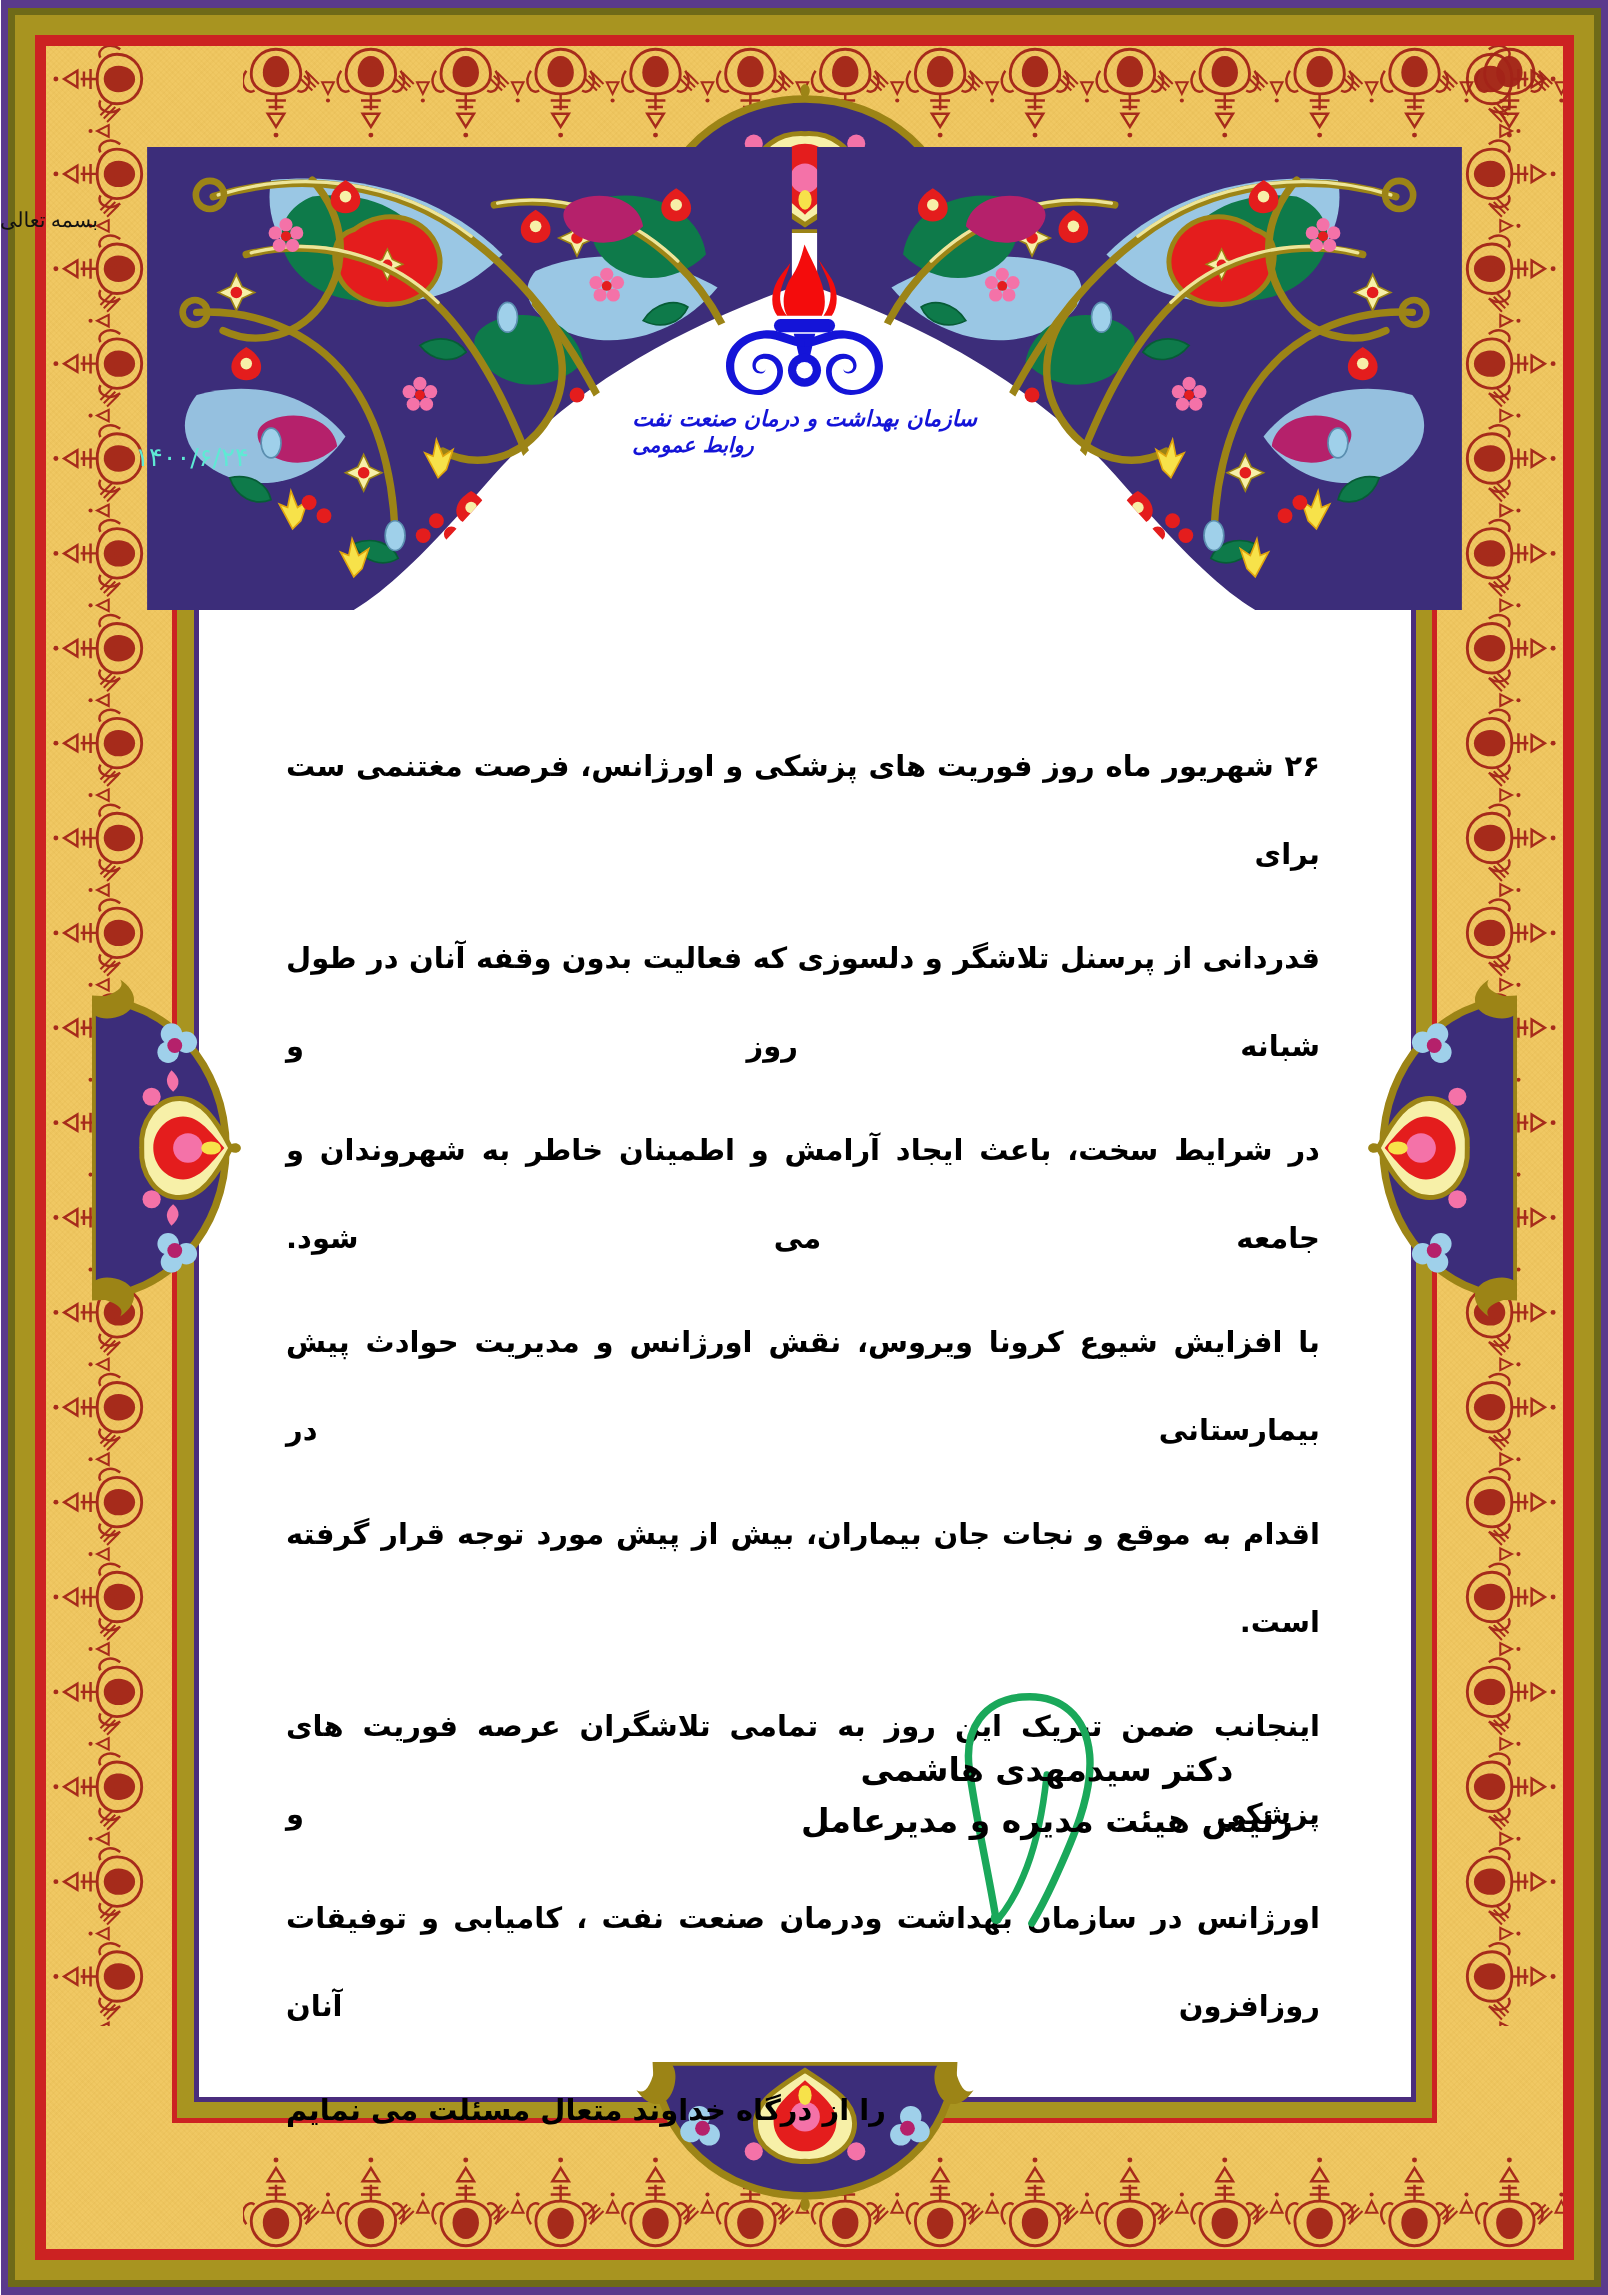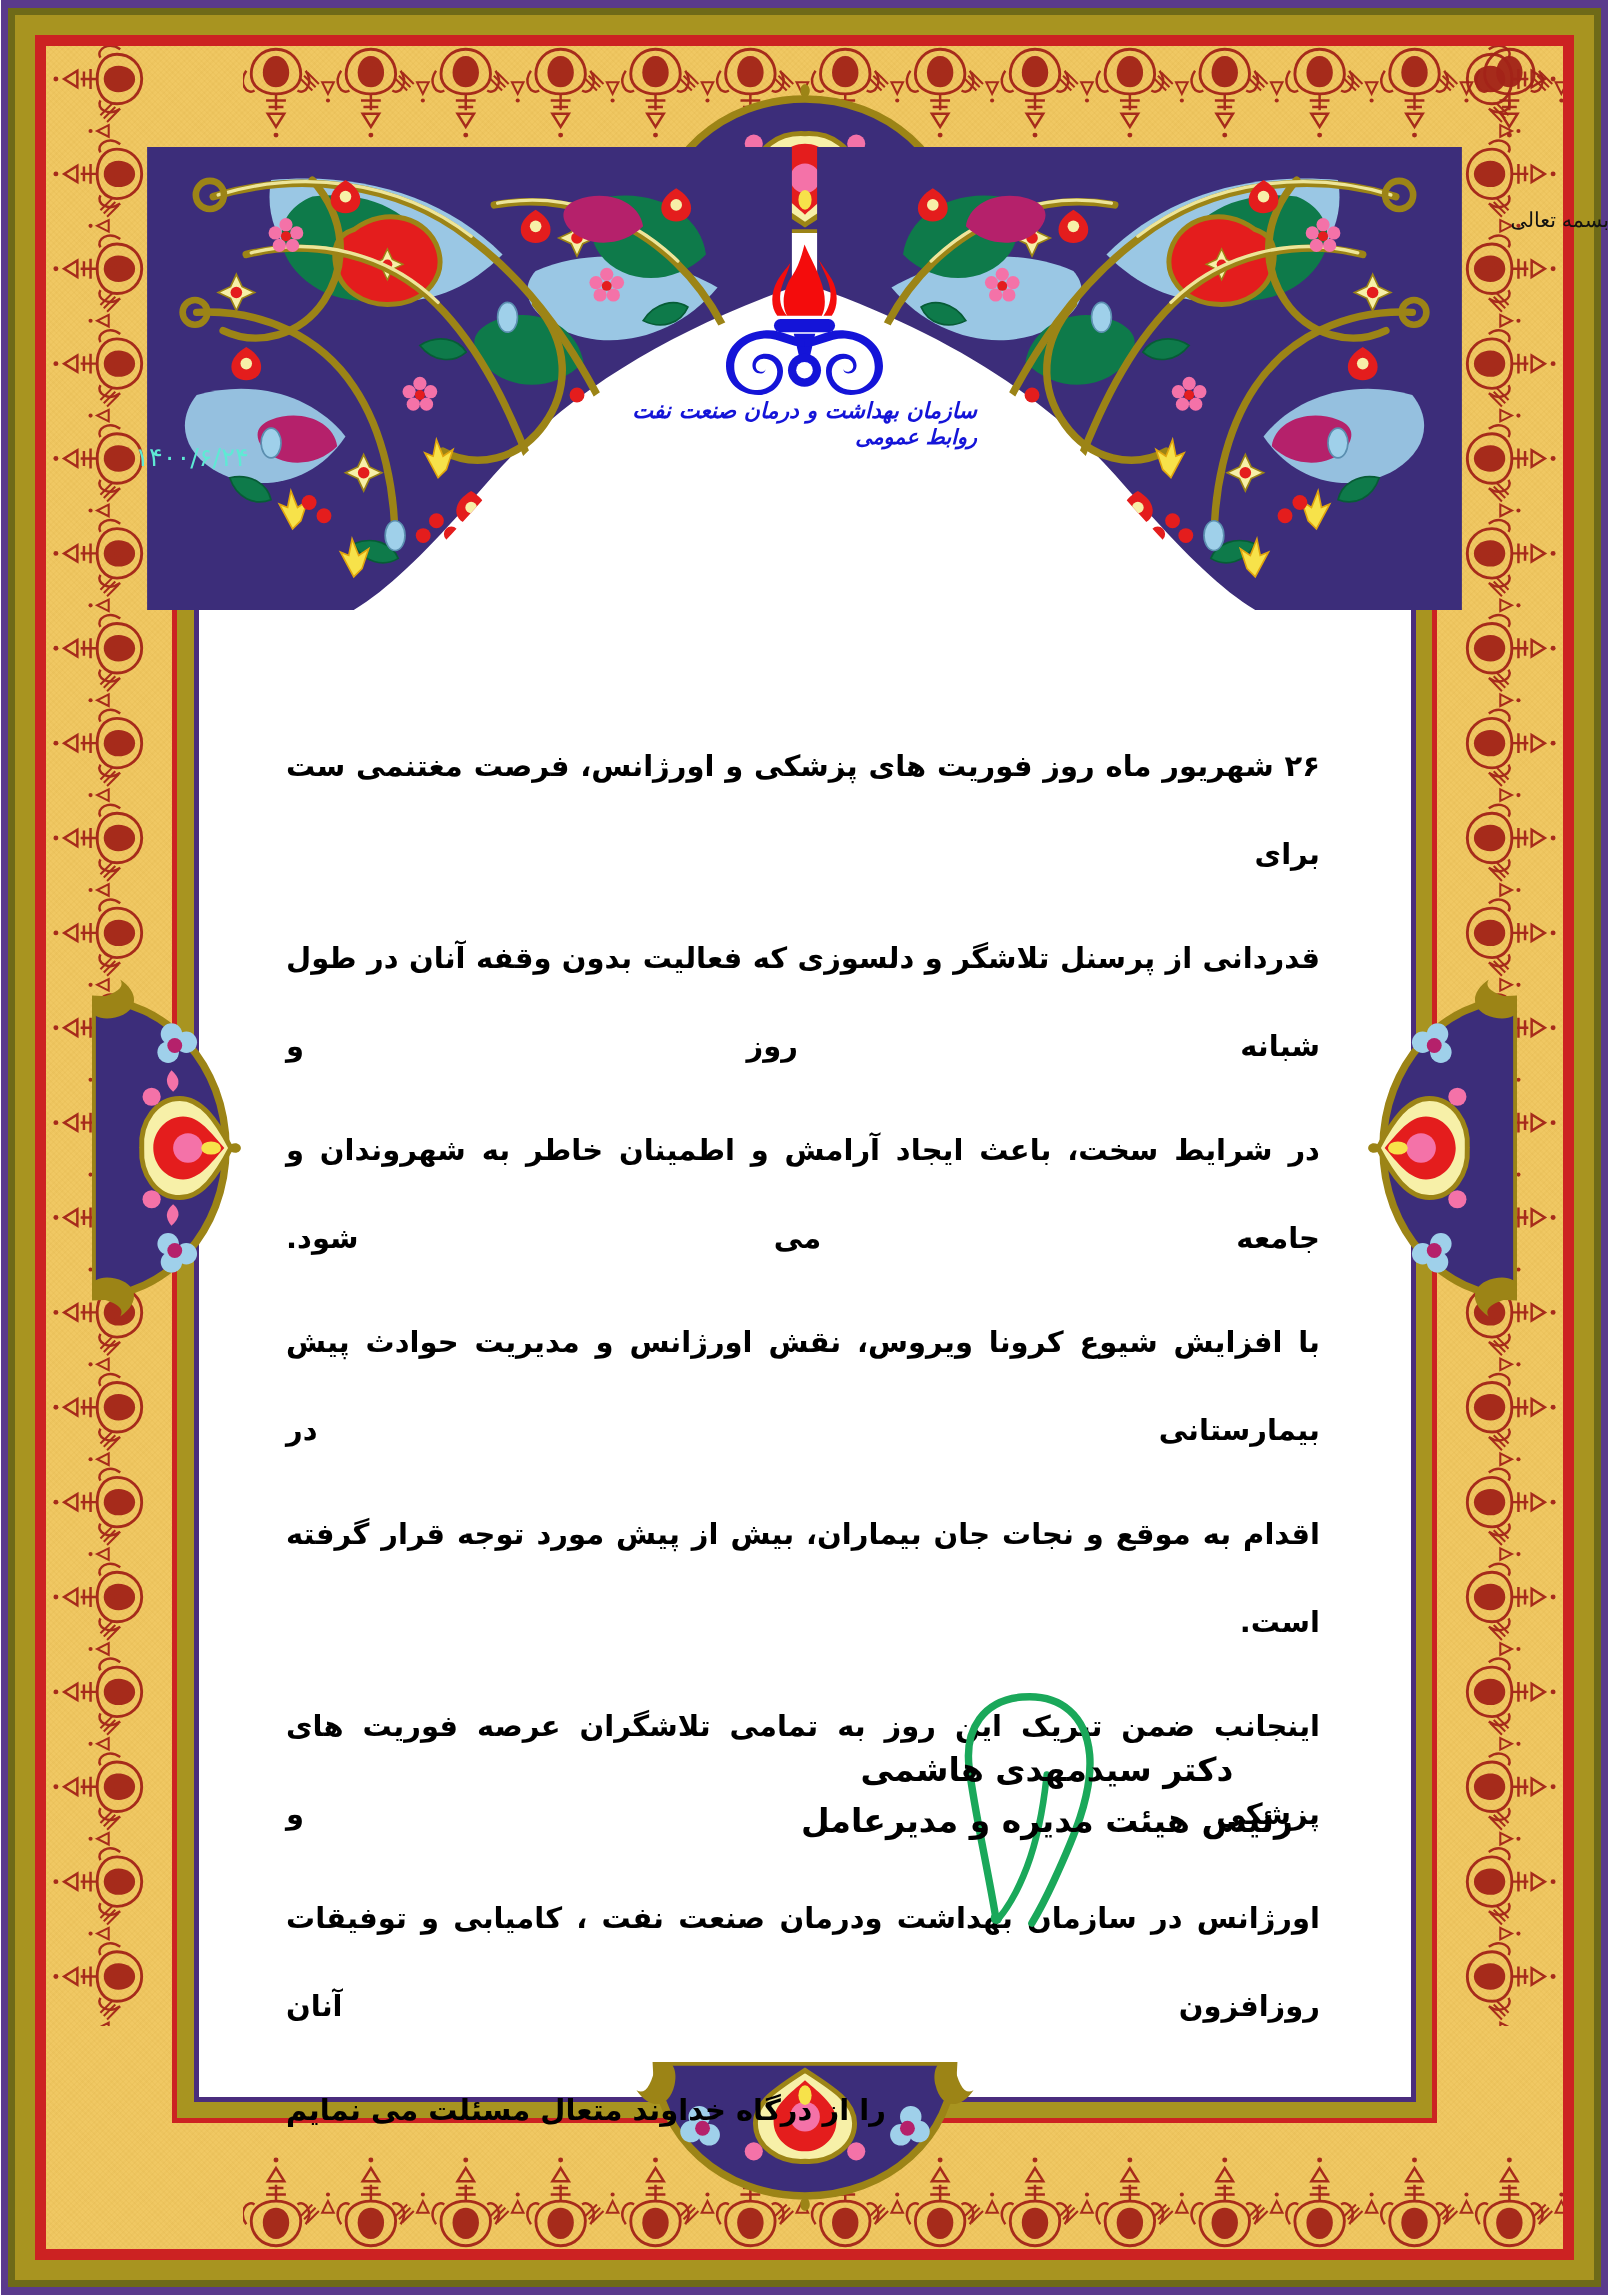--- a/index.html
+++ b/index.html
@@ -89,35 +89,35 @@
 
   
   .content {
     position: absolute; inset: 0;
     direction: rtl;
   }
 
   .bismillah {
     position: absolute;
     top: 208px; left: 0; right: 0;
-    text-align: right;
+    text-align: left;
     font-size: 20.7px;
     color: #111;
-    font-family: Liberation Sans, sans-serif;
+    font-family: Liberation Serif, serif;
   }
 
   .logo-wrap {
     position: absolute;
     top: 238px; left: 0; right: 0;
     display: flex; flex-direction: column; align-items: center;
   }
   .logo-mark { width: 207px; height: 157px; }
   .logo-caption {
-    margin-top: 2px;
-    text-align: right;
+    margin-top: 10px;
+    text-align: left;
     color: #1414d8;
     line-height: 1.25;
     font-style: italic;
   }
   .logo-caption .l1 { font-size: 22px; display: block; font-weight: 700; letter-spacing: -0.8px; }
   .logo-caption .l2 { font-size: 20.7px; display: block; font-weight: 700; }
 
   .doc-date {
     position: absolute;
     top: 442px; right: 1322px;

